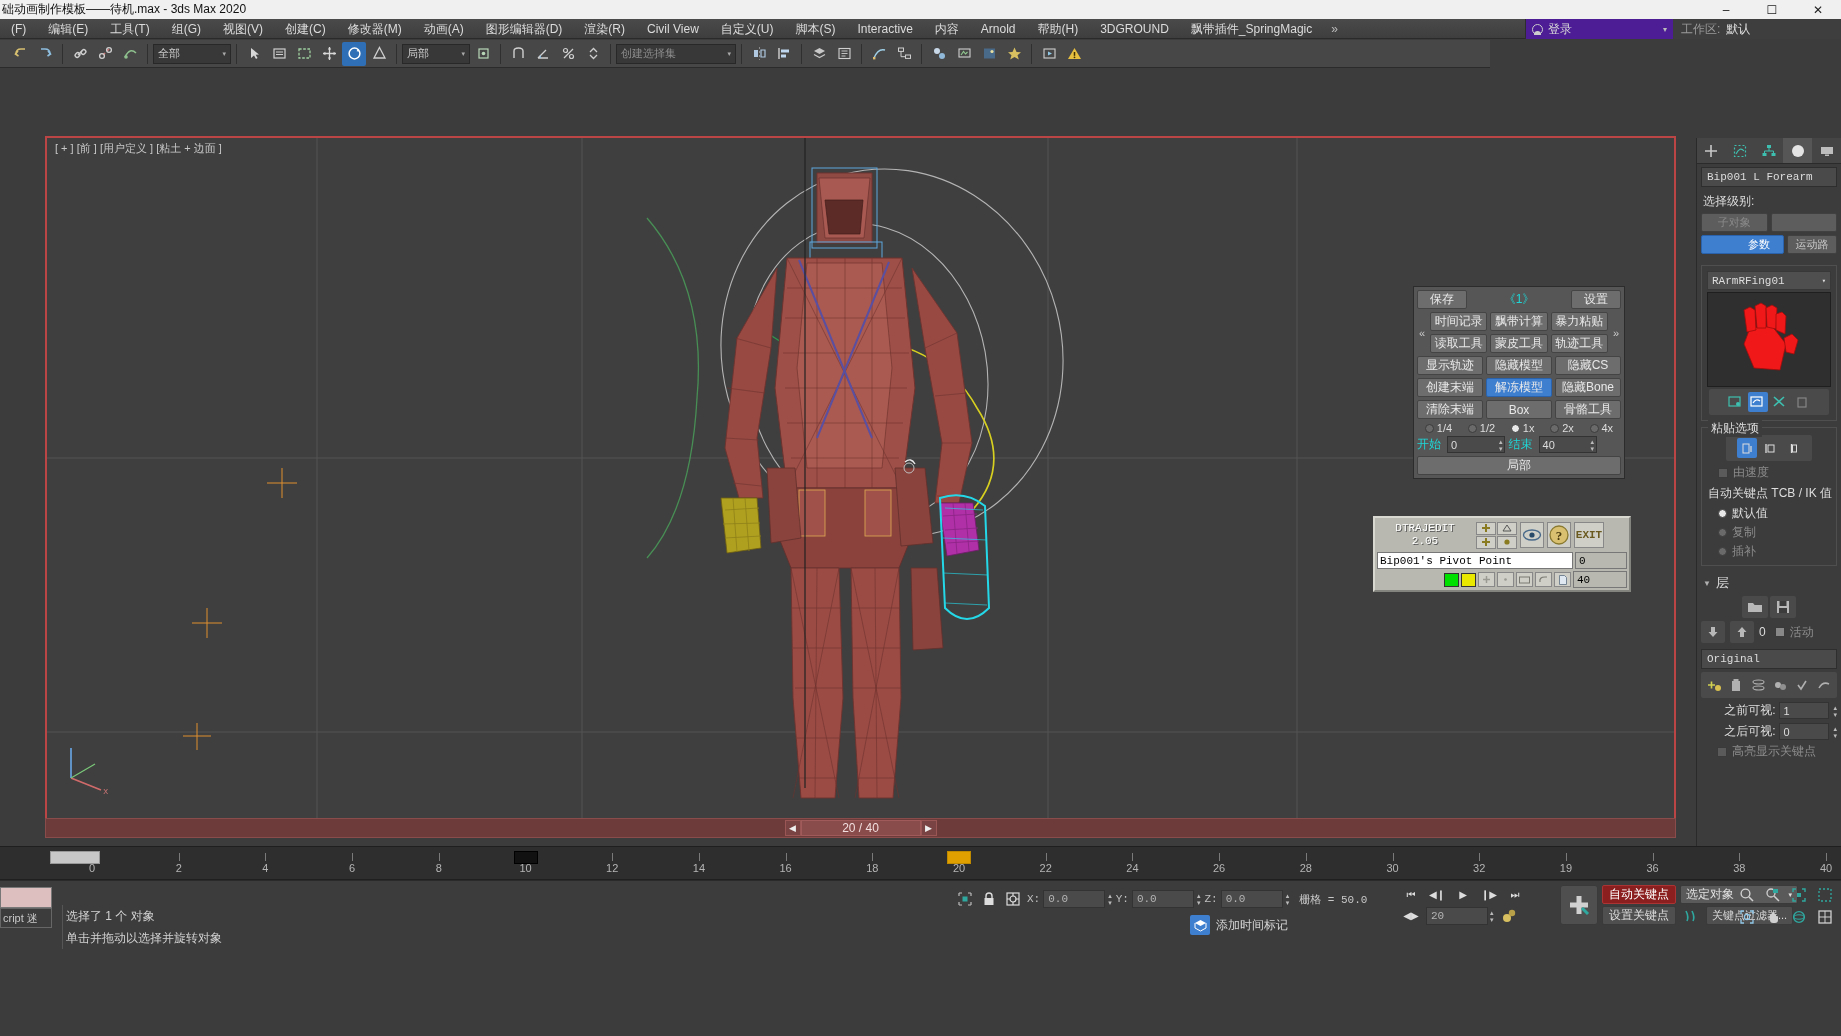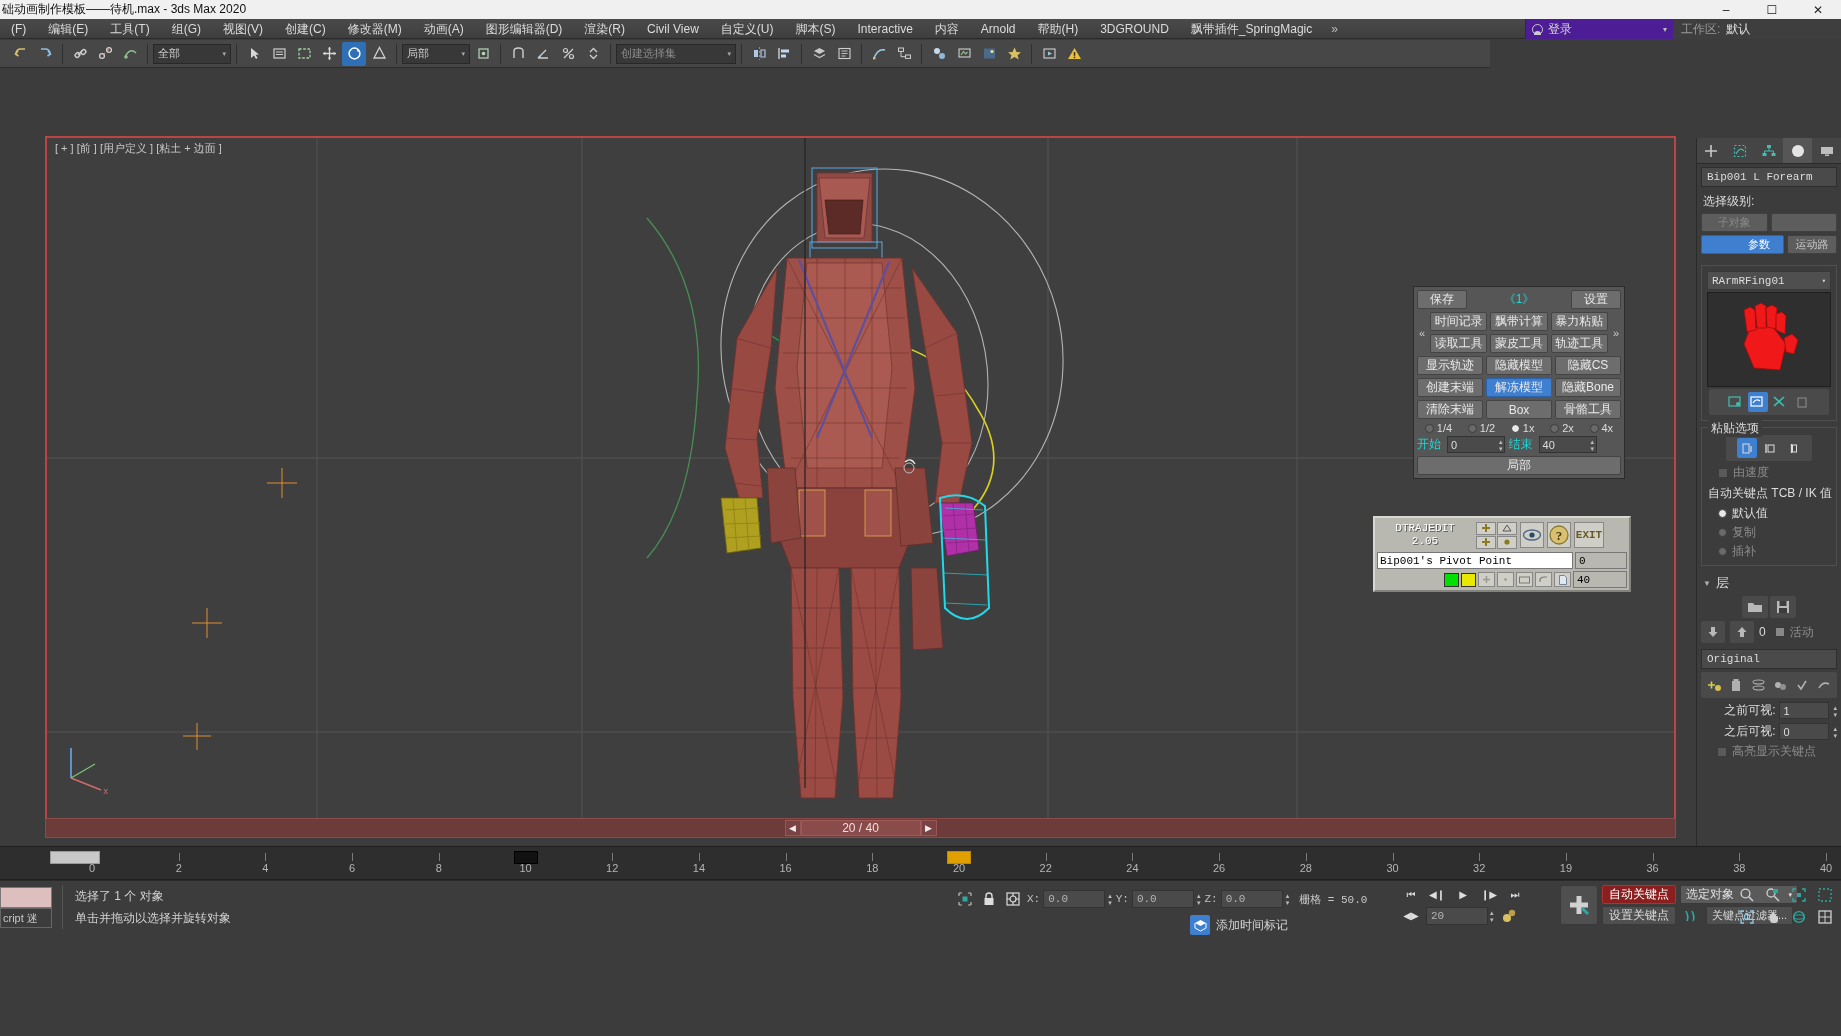--- a/index.html
+++ b/index.html
@@ -117,21 +117,21 @@
   .keymark{position:absolute;top:4px;width:6px;height:13px;background:#111;border:1px solid #000;}
   .keymark.sel{background:#e0a000;border-color:#c08a00;}
   .trackhandle{position:absolute;left:50px;top:4px;width:50px;height:13px;background:#c8c8c8;border:1px solid #999;}
   .leftbtn{position:absolute;left:0;top:846px;width:44px;height:34px;background:#3a3a3a;}
 
   
   .statusbar{position:absolute;left:0;top:880px;width:1841px;height:156px;background:#3c3c3c;border-top:1px solid #2a2a2a;}
   .mscript{position:absolute;left:0;top:6px;width:55px;height:44px;}
   .mscript .pinkbox{width:52px;height:21px;background:#ddbfc0;border:1px solid #777;}
   .mscript .lbl{width:52px;height:20px;background:#3c3c3c;border:1px solid #666;color:#c8c8c8;font-size:11px;display:flex;align-items:center;padding-left:2px;}
-  .statusmsg{position:absolute;left:62px;top:4px;border-left:1px solid #555;padding-left:12px;}
+  .statusmsg{position:absolute;left:62px;top:24px;border-left:1px solid #555;padding-left:3px;}
   .statusmsg div{font-size:12px;color:#d2d2d2;line-height:22px;}
   .coordbar{position:absolute;left:955px;top:8px;display:flex;align-items:center;gap:4px;}
   .coordfield{display:flex;align-items:center;gap:3px;}
   .coordlab{font-size:11px;color:#c0c0c0;font-family:"Liberation Mono",monospace;}
   .coordbox{background:#4a4a4a;border:1px solid #333;height:18px;width:62px;font-size:11px;color:#b5b5b5;padding-left:4px;display:flex;align-items:center;font-family:"Liberation Mono",monospace;}
   .gridtxt{font-size:11px;color:#c8c8c8;font-family:"Liberation Mono",monospace;margin-left:6px;}
   .addkeytxt{position:absolute;left:1190px;top:34px;display:flex;align-items:center;gap:6px;}
   .blueicon{width:20px;height:20px;background:#3f7fd0;border-radius:2px;display:flex;align-items:center;justify-content:center;}
   .animctrl{position:absolute;left:1400px;top:4px;display:flex;flex-direction:column;gap:2px;}
   .actrow{display:flex;align-items:center;gap:4px;}

